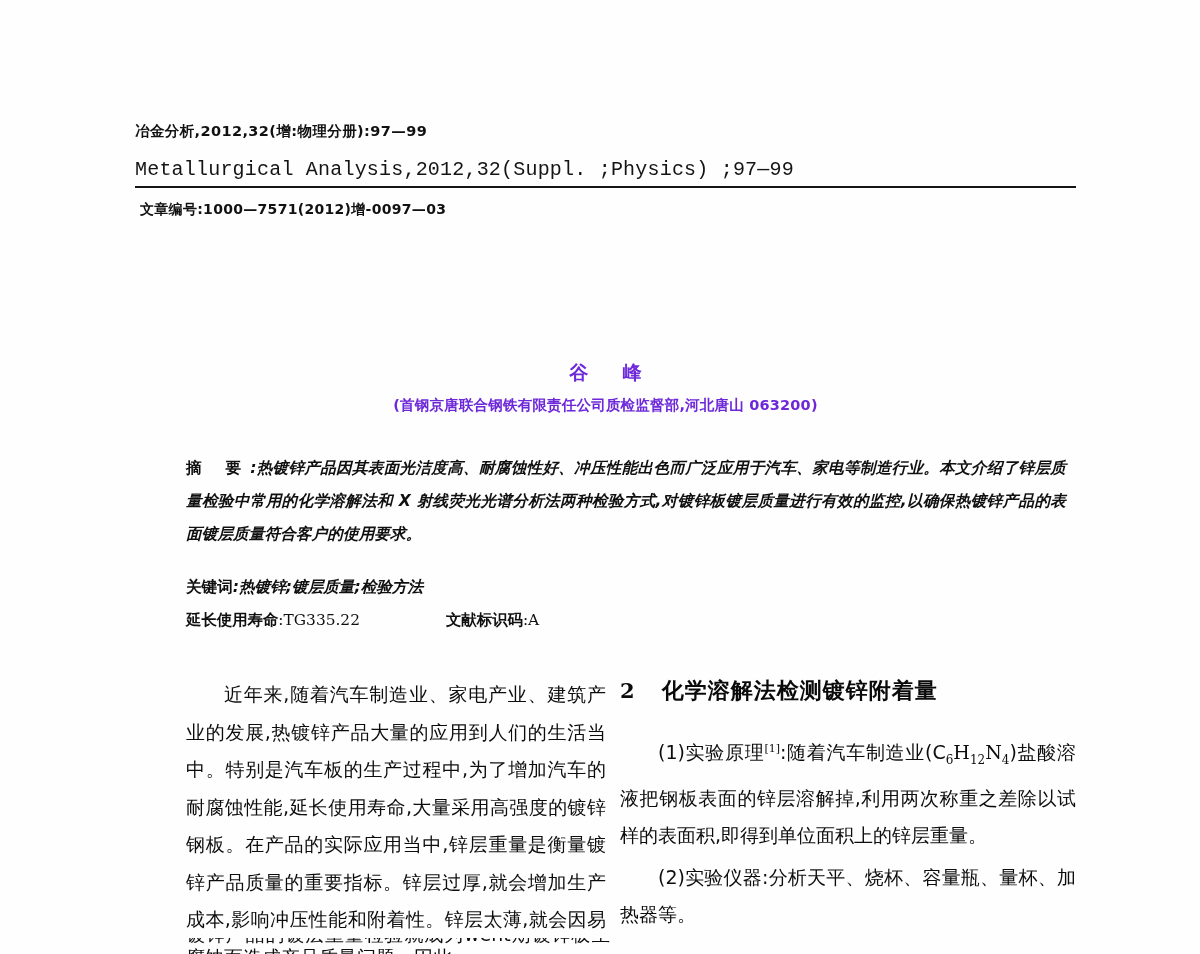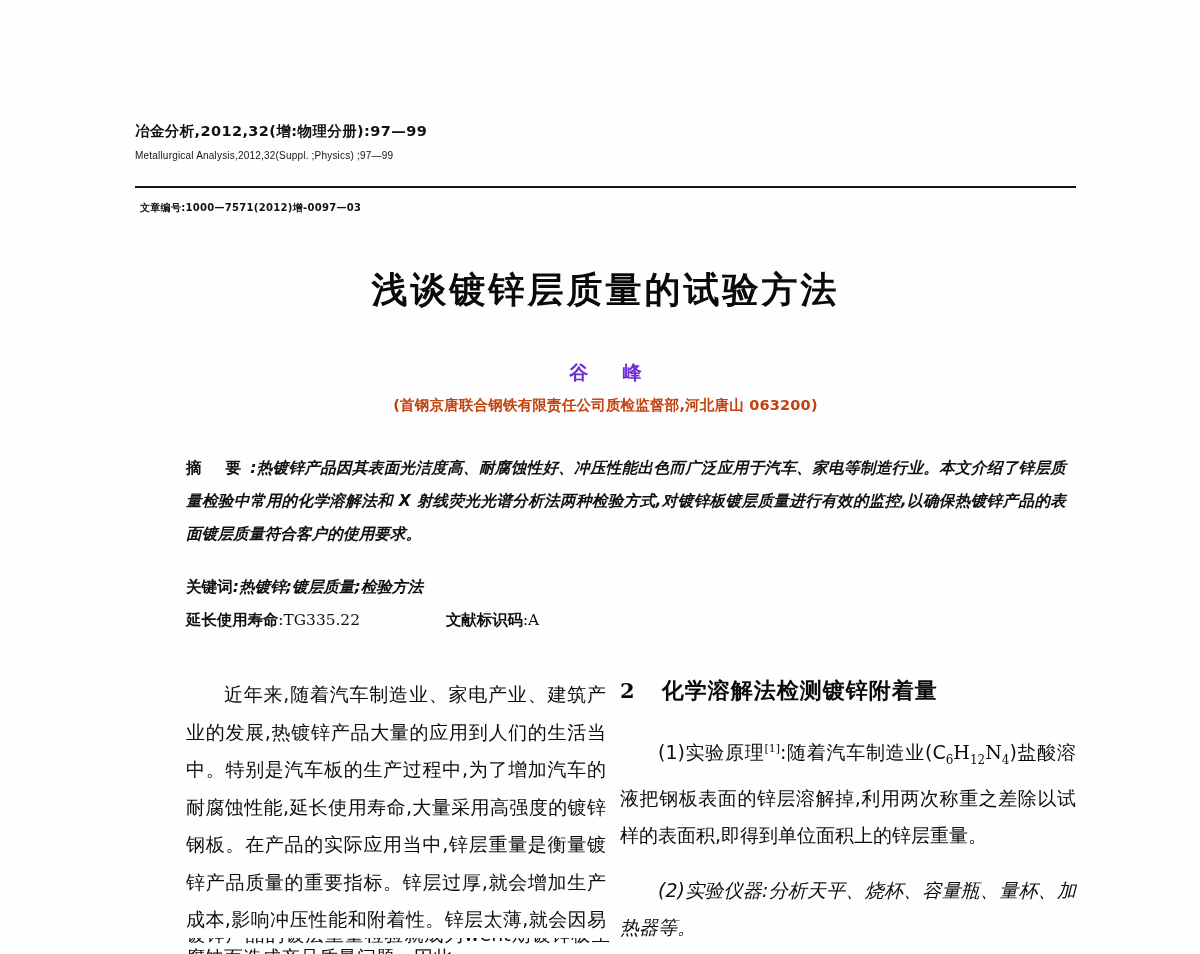--- a/index.html
+++ b/index.html
@@ -31,44 +31,44 @@
   }
   .runhead-cn {
     font-family: "DejaVu Sans", "Liberation Sans", sans-serif;
     font-size: 14.5px;
     font-weight: 700;
     letter-spacing: 0.4px;
     line-height: 22px;
     color: #111;
   }
   .runhead-en {
-    font-family: Liberation Sans, sans-serif;
-    font-size: 10px;
+    font-family: Liberation Mono, monospace;
+    font-size: 20px;
     font-weight: 400;
     letter-spacing: 0.2px;
     line-height: 24px;
     color: #141414;
-    margin-top: 2px;
+    margin-top: 16px;
   }
 
   .rule {
     position: absolute;
     left: 135px;
     top: 186px;
     width: 941px;
     height: 2px;
     background: #151515;
   }
 
   
   .artno {
     position: absolute;
     left: 140px;
     top: 201px;
-    font-size: 10px;
+    font-size: 14px;
     font-weight: 700;
     letter-spacing: 0.3px;
     color: #111;
     font-family: "DejaVu Sans", "Liberation Sans", sans-serif;
   }
 
   
   .title {
     position: absolute;
     left: 135px;
@@ -95,21 +95,21 @@
   }
   .affil {
     position: absolute;
     left: 135px;
     top: 396px;
     width: 941px;
     text-align: center;
     font-size: 14.5px;
     font-weight: 700;
     letter-spacing: 0.2px;
-    color: #c2410c;
+    color: #6d28d9;
   }
 
   
   .abs-wrap {
     position: absolute;
     left: 186px;
     top: 452px;
     width: 880px;
   }
   .abs-para {
@@ -180,21 +180,21 @@
     display: flex;
     align-items: baseline;
   }
   .sec-num {
     font-family: "DejaVu Serif", "Liberation Serif", serif;
     font-weight: 700;
     font-size: 21px;
     margin-right: 26px;
   }
 
-  .body-p + .body-p { margin-top: 17px; font-style: italic; }
+  .body-p + .body-p { margin-top: 4px; }
 
   sup.ref {
     font-size: 11px;
     vertical-align: super;
     font-family: "DejaVu Serif", "Liberation Serif", serif;
   }
   .formula {
     font-family: "DejaVu Serif", "Liberation Serif", serif;
     font-size: 19px;
   }
@@ -221,21 +221,20 @@
 
   <div class="runhead">
     <div class="runhead-cn">冶金分析,2012,32(增:物理分册):97—99</div>
     <div class="runhead-en">Metallurgical Analysis,2012,32(Suppl. ;Physics) ;97—99</div>
   </div>
 
   <div class="rule"></div>
 
   <div class="artno">文章编号:1000—7571(2012)增-0097—03</div>
 
-  <div class="title">浅谈镀锌层质量的试验方法</div>
   <div class="author">谷 峰</div>
   <div class="affil">(首钢京唐联合钢铁有限责任公司质检监督部,河北唐山 063200)</div>
 
   <div class="abs-wrap">
     <div class="abs-para"><span class="abs-label">摘 要</span><span>:热镀锌产品因其表面光洁度高、耐腐蚀性好、冲压性能出色而广泛应用于汽车、家电等制造行业。本文介绍了锌层质量检验中常用的化学溶解法和 X 射线荧光光谱分析法两种检验方式,对镀锌板镀层质量进行有效的监控,以确保热镀锌产品的表面镀层质量符合客户的使用要求。</span></div>
 
     <div class="kw"><span class="lbl">关键词</span><span>:热镀锌;镀层质量;检验方法</span></div>
 
     <div class="clc"><span>延长使用寿命</span><span class="serif-num">:TG335.22</span><span class="gap"></span><span>文献标识码</span><span class="serif-num">:A</span></div>
   </div>

